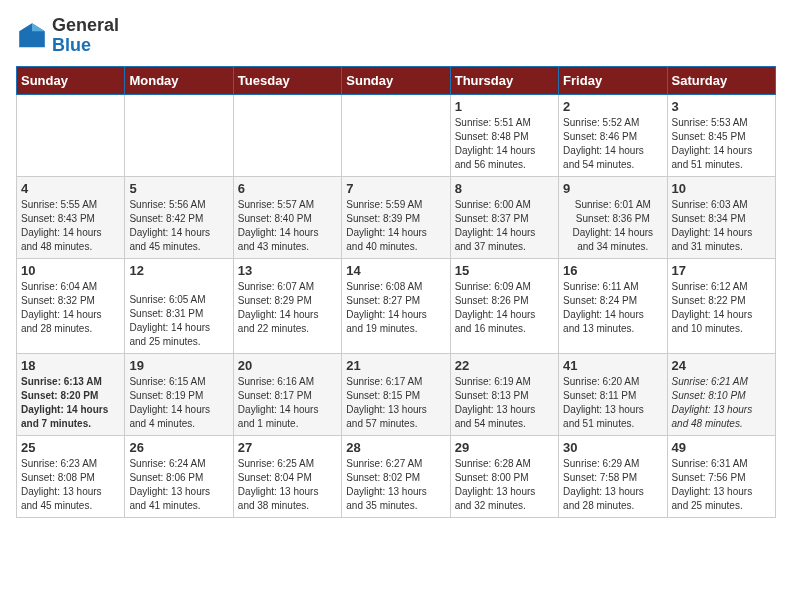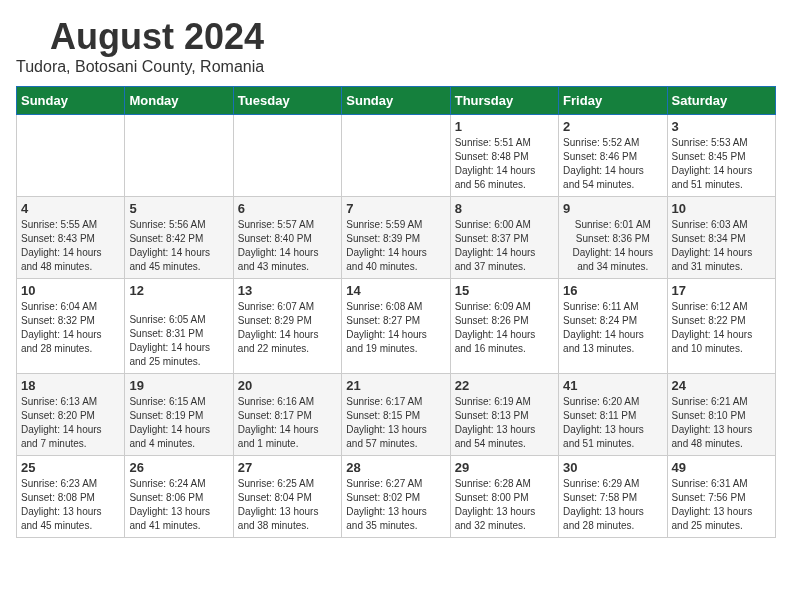--- a/index.html
+++ b/index.html
@@ -50,21 +50,21 @@
     }
     .location {
       font-size: 16px;
       color: #333;
     }
     .calendar {
       width: 100%;
       border-collapse: collapse;
     }
     .calendar th {
-      background: #15803d;
+      background: #7f1d1d;
       color: #fff;
       font-size: 13px;
       font-weight: bold;
       padding: 6px 4px;
       border: 1px solid #1a6fb5;
       text-align: left;
     }
     .calendar td {
       border: 1px solid #ccc;
       vertical-align: top;
@@ -90,23 +90,29 @@
       color: #333;
     }
     .empty-cell {
       background: #fff !important;
     }
   </style>
 </head>
 <body>
 
 <div class="header-area">
-  <div class="title-area">
-    <div class="month-year">August 2024</div>
-    <div class="location">Tudora, Botosani County, Romania</div>
+  <div class="logo">
+    <svg class="logo-icon" viewBox="0 0 40 40" xmlns="http://www.w3.org/2000/svg">
+      <polygon points="20,4 36,14 36,34 4,34 4,14" fill="#1a6fb5"></polygon>
+      <polygon points="20,4 36,14 20,14" fill="#5aabdd"></polygon>
+    </svg>
+    <div class="logo-text">
+      <span class="logo-general">General</span>
+      <span class="logo-blue">Blue</span>
+    </div>
   </div>
 </div>
 
 <table class="calendar">
   <thead>
     <tr>
     <th>Sunday</th>
         <th>Monday</th>
         <th>Tuesday</th>
         <th>Sunday</th>
@@ -224,21 +230,21 @@
         <td>
           <span class="day-number">17</span>
           <div class="day-info" style="white-space: pre-line;">Sunrise: 6:12 AM
 Sunset: 8:22 PM
 Daylight: 14 hours and 10 minutes.</div>
         </td>
       </tr>
       <tr>
         <td>
           <span class="day-number">18</span>
-          <div class="day-info" style="white-space: pre-line;">Sunrise: 6:13 AM
+          <div class="day-info" style="white-space: pre-line; font-weight: bold;">Sunrise: 6:13 AM
 Sunset: 8:20 PM
 Daylight: 14 hours and 7 minutes.</div>
         </td>
         <td>
           <span class="day-number">19</span>
           <div class="day-info" style="white-space: pre-line;">Sunrise: 6:15 AM
 Sunset: 8:19 PM
 Daylight: 14 hours and 4 minutes.</div>
         </td>
         <td>
@@ -260,21 +266,21 @@
 Daylight: 13 hours and 54 minutes.</div>
         </td>
         <td>
           <span class="day-number">41</span>
           <div class="day-info" style="white-space: pre-line;">Sunrise: 6:20 AM
 Sunset: 8:11 PM
 Daylight: 13 hours and 51 minutes.</div>
         </td>
         <td>
           <span class="day-number">24</span>
-          <div class="day-info" style="white-space: pre-line;">Sunrise: 6:21 AM
+          <div class="day-info" style="white-space: pre-line; font-style: italic;">Sunrise: 6:21 AM
 Sunset: 8:10 PM
 Daylight: 13 hours and 48 minutes.</div>
         </td>
       </tr>
       <tr>
         <td>
           <span class="day-number">25</span>
           <div class="day-info" style="white-space: pre-line;">Sunrise: 6:23 AM
 Sunset: 8:08 PM
 Daylight: 13 hours and 45 minutes.</div>

